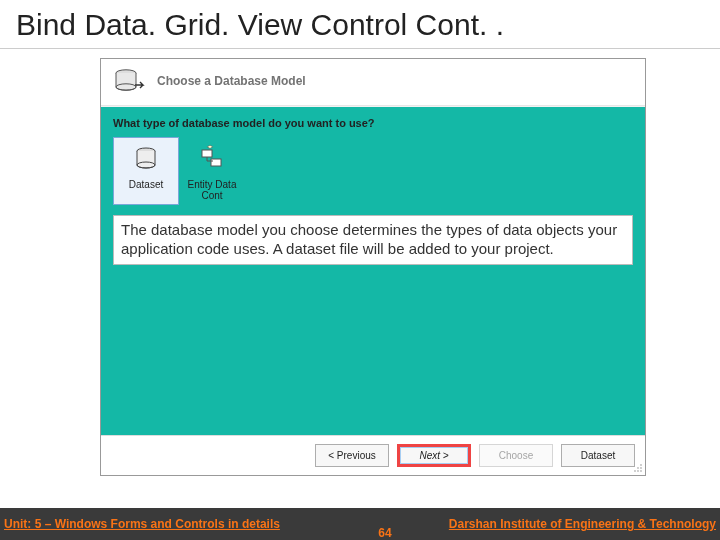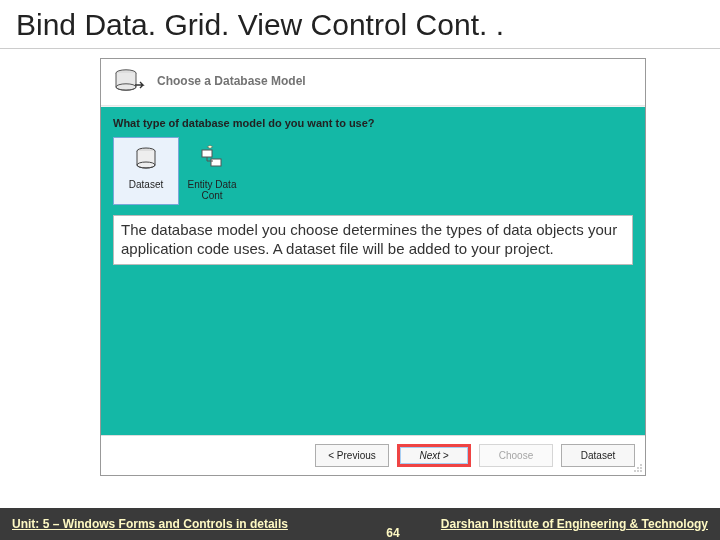--- a/index.html
+++ b/index.html
@@ -99,24 +99,24 @@
   }
   .wiz-btn.disabled { color: #a6a6a6; border-color: #d6d6d6; background: #fafafa; }
   .resize-grip {
     position: absolute; right: 2px; bottom: 2px;
     width: 10px; height: 10px;
     opacity: .5;
   }
   .slide-footer {
     position: absolute; left: 0; bottom: 0; width: 720px; height: 32px;
     background: #3a3a3a;
-    color: #fef9c3;
+    color: #f97316;
     display: flex; align-items: center;
     font-size: 12px;
-    padding: 0 12px;
+    padding: 0 4px;
   }
   .slide-footer .unit { font-weight: 700; text-decoration: underline; }
   .slide-footer .page { width: 70px; text-align: center; font-weight: 700; }
   .slide-footer .org { margin-left: auto; font-weight: 700; text-decoration: underline; }
   .slide-footer .left { flex: 0 0 auto; }
 </style>
 </head>
 <body>
 
 <div class="slide-title">Bind Data. Grid. View Control Cont. .</div>

